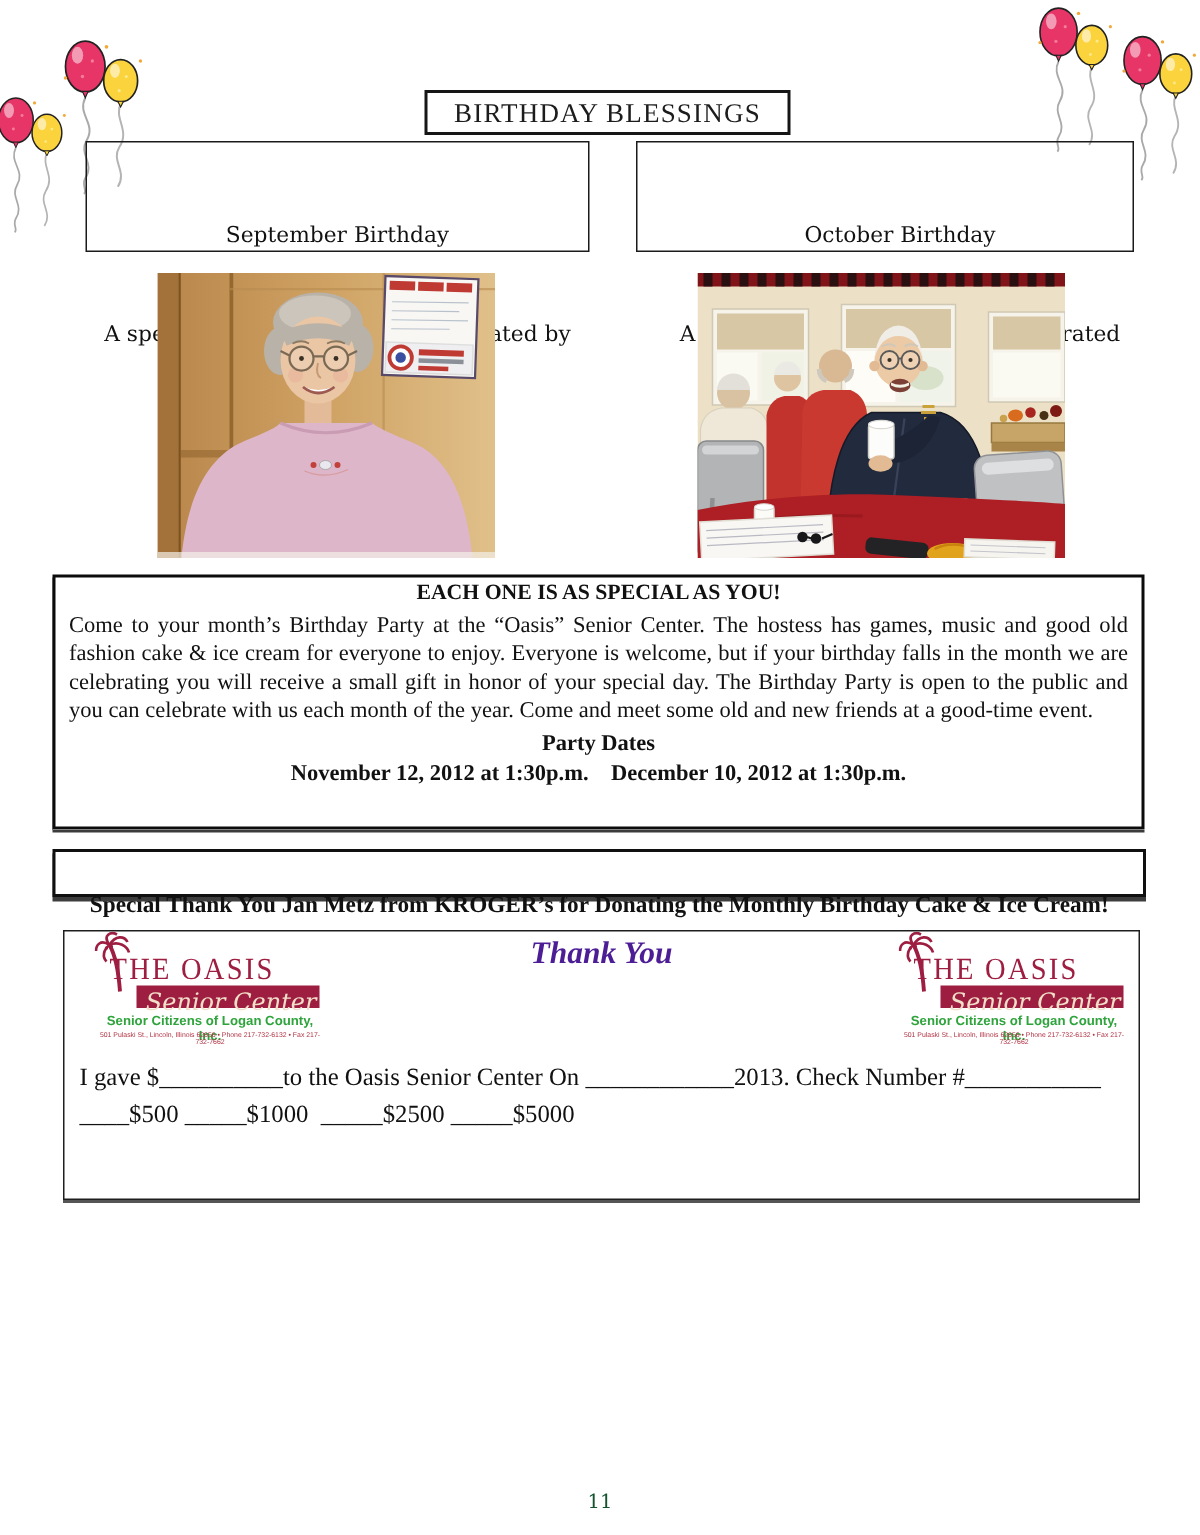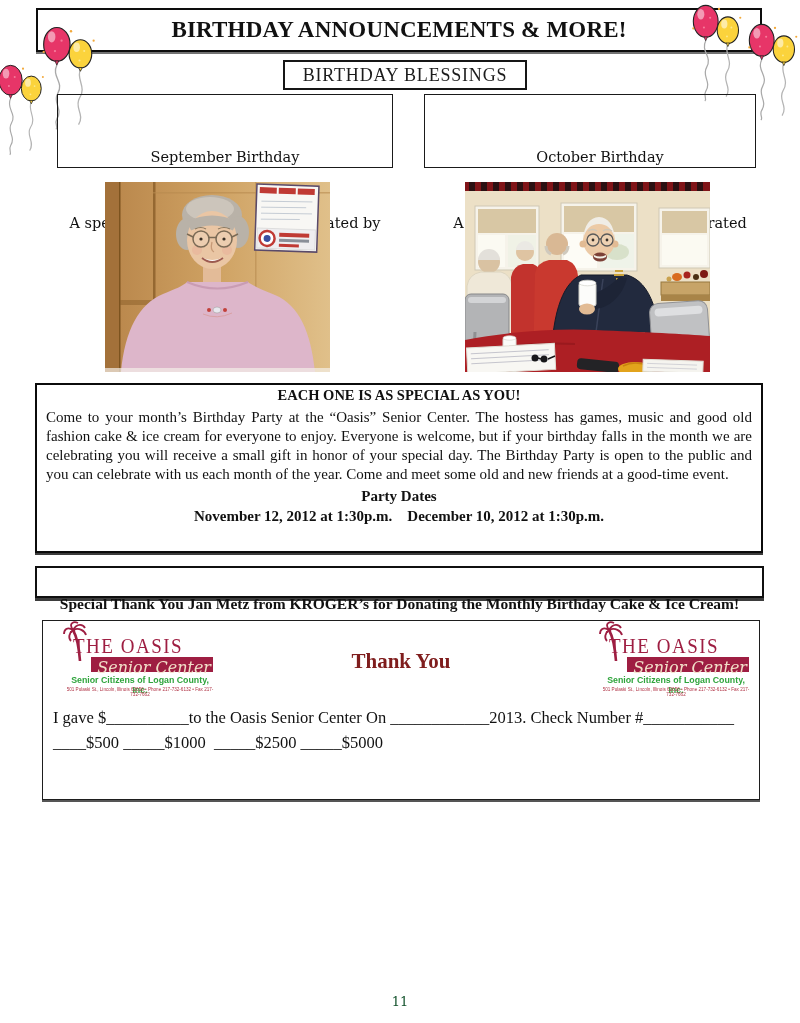--- a/index.html
+++ b/index.html
@@ -41,22 +41,22 @@
   .party-dates{margin-top:3px;text-align:center;font-weight:bold;font-size:15px;white-space:pre;}
 
   
   .kroger-bar{left:35px;top:566px;width:725px;height:28px;border:2px solid #101010;
      box-shadow:0 3px 0 #3d3d3d;display:flex;align-items:center;justify-content:center;}
   .kroger-bar span{font-weight:bold;font-size:15.5px;margin-top:44px;}
 
   
   .donate-box{left:42px;top:620px;width:716px;height:178px;border:1.8px solid #1e1e1e;
      box-shadow:0 2px 0 #555;}
-  .ty-heading{position:absolute;left:0;top:28px;width:100%;text-align:center;
-     font-weight:bold;font-size:21px;color:#7f1d1d;}
+  .ty-heading{position:absolute;left:0;top:2px;width:100%;text-align:center;
+     font-weight:bold;font-style:italic;font-size:21px;color:#4c1d95;}
   .form-lines{position:absolute;left:10px;top:84px;right:6px;font-size:16.5px;line-height:25px;}
   .form-lines div{white-space:pre-wrap;}
 
   
   .logo{position:absolute;width:150px;height:72px;}
   .logo-left{left:22px;top:8px;}
   .logo-right{left:558px;top:8px;}
   .logo-name{position:absolute;left:8px;top:7px;font-family:"Liberation Serif",serif;
      font-size:19px;letter-spacing:1.5px;color:#9e1e42;transform:scaleY(1.08);}
   .logo-bar{position:absolute;left:26px;top:28px;width:122px;height:15px;background:#9e1e42;}
@@ -91,23 +91,20 @@
         <circle cx="49" cy="31" r="1.1" fill="#fce98c"></circle>
           <circle cx="44" cy="41" r="1.1" fill="#fce98c"></circle>
         <path d="M43,48.5 L47,48.5 L45,52.5 Z" fill="#fbd33c" stroke="#222" stroke-width="0.8"></path>
         <circle cx="35" cy="10" r="1.3" fill="#f2a93b"></circle>
           <circle cx="59" cy="20" r="1.2" fill="#f2a93b"></circle>
         <circle cx="6" cy="32" r="1.2" fill="#f2a93b"></circle>
       </g>
     </defs>
   </svg>
 
-  <div class="abs title-box">
-    <span>BIRTHDAY ANNOUNCEMENTS &amp; MORE!</span>
-  </div>
 
   <svg class="balloons" style="left:38px;top:20px" width="66" height="112" viewBox="0 0 70 115">
       <use href="#balloon-pair"></use>
     </svg>
   <svg class="balloons" style="left:-6px;top:58px" width="58" height="100" viewBox="0 0 70 115">
       <use href="#balloon-pair"></use>
     </svg>
   <svg class="balloons" style="left:688px;top:-2px" width="62" height="106" viewBox="0 0 70 115">
       <use href="#balloon-pair"></use>
     </svg>

